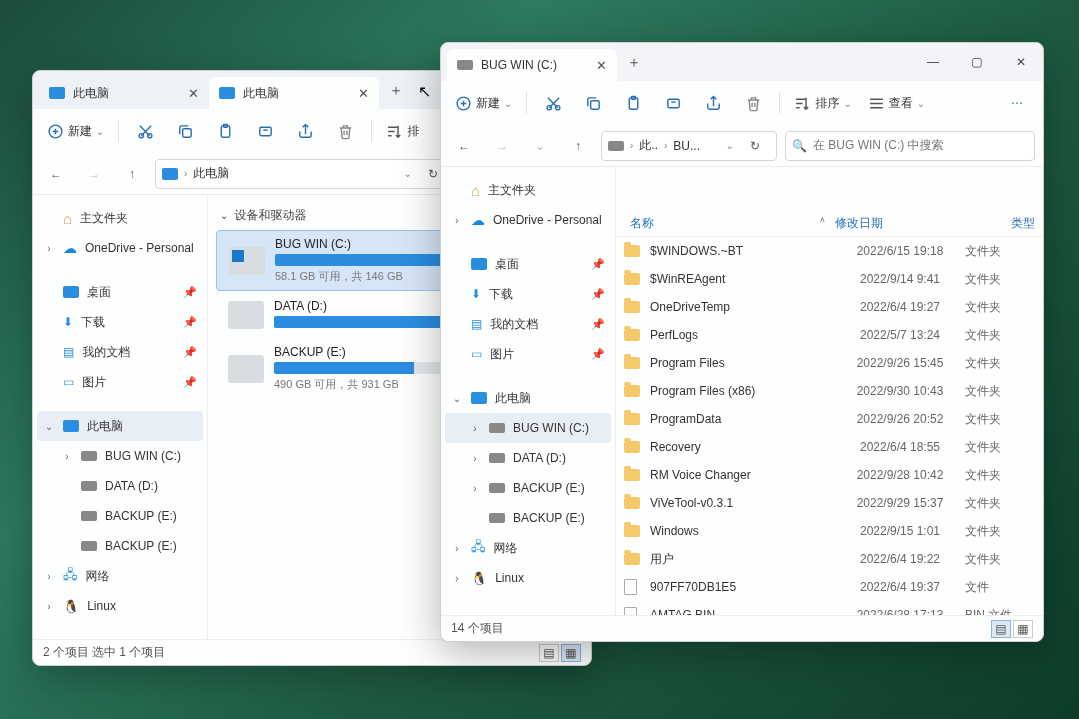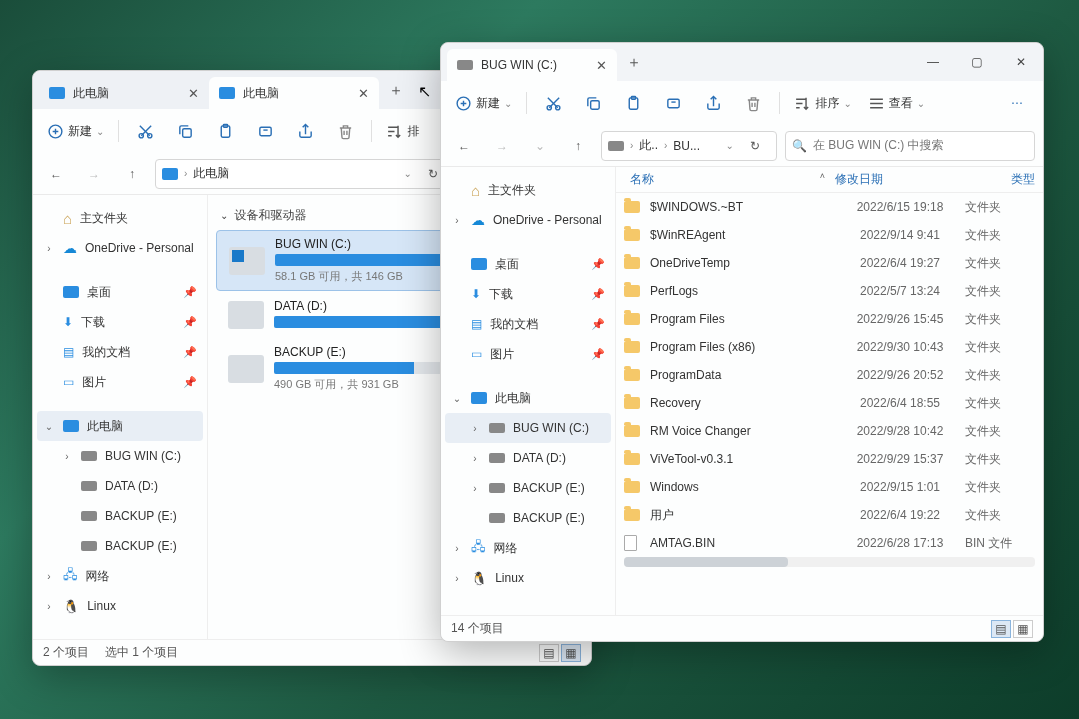--- a/index.html
+++ b/index.html
@@ -55,33 +55,33 @@
 .group-hdr .chev{ font-size:10px;}
 .drive { display:flex; align-items:center; padding:6px 12px; gap:10px; cursor:pointer; border-radius:4px; margin:2px 8px;}
 .drive.selected{ background:#d6e6f7; border:1px solid #9cc2e8;}
 .drive-icon { width:36px; height:28px; background:#d8dde2; border-radius:3px; position:relative;}
 .drive-icon.os::before{ content:""; position:absolute; left:3px; top:3px; width:12px; height:12px; background:#1979c9;}
 .drive-info { flex:1; }
 .drive-name { color:#222; margin-bottom:3px;}
 .drive-bar { height:12px; background:#e4e8ec; border-radius:2px; overflow:hidden; margin-bottom:3px;}
 .drive-bar > div { height:100%; background:#2a8de0;}
 .drive-stat { color:#777; font-size:11px;}
-.list-hdr{ display:flex; padding:4px 8px; color:#2a6fb5; font-size:12px; border-bottom:1px solid #eee;}
+.list-hdr{ display:flex; padding:4px 8px; color:#2a6fb5; font-size:12px; border-bottom:1px solid #eee;margin-top:44px;}
 .col-name{ flex:1; padding-left:6px;}
 .col-date{ width:130px;}
 .col-type{ width:70px;text-align:right;}
 .file-row{ display:flex; align-items:center; height:28px; padding:0 8px; cursor:pointer;}
 .file-icon{ width:18px; height:18px; margin-right:8px; display:flex; align-items:center;}
 .folder-ico{ width:16px; height:12px; background:#f5c869; border-radius:2px; position:relative;}
 .folder-ico::before{content:""; position:absolute; top:-3px; left:0; width:7px; height:3px; background:#f5c869; border-radius:2px 2px 0 0;}
 .file-ico{ width:13px; height:16px; border:1px solid #aaa; background:#fff; border-radius:1px;}
 .fname{ flex:1; color:#333;}
 .fdate{ width:130px; color:#666;text-align:center;}
 .ftype{ width:70px; color:#666;}
-.status{ height:26px; border-top:1px solid #eee; display:flex; align-items:center; padding:0 10px; background:#fdfefe; color:#555; gap:16px; border-radius:0 0 8px 8px;}
+.status{ height:26px; border-top:1px solid #eee; display:flex; align-items:center; padding:0 10px; background:#fdfefe; color:#555; gap:3px; border-radius:0 0 8px 8px;}
 .status .viewbtns{ margin-left:auto; display:flex; gap:2px;}
 .viewbtns > div{ width:20px; height:18px; border:1px solid #ccc; display:flex; align-items:center; justify-content:center; cursor:pointer;}
 .viewbtns > div.active{ background:#dce8f5; border-color:#8ab4dd;}
 .ico-pc{ width:16px; height:12px; background:#2a8de0; border-radius:2px; display:inline-block;}
 .ico-home{ color:#caa254; font-size:15px;}
 .ico-cloud{ color:#1688d6; font-size:14px;}
 .ico-disk{ width:16px;height:10px;background:#888;border-radius:2px;display:inline-block;}
 .ico-net{ color:#2a8de0; font-size:13px;}
 .ico-tux{ color:#222; font-size:13px;}
 .breadcrumb-seg{ cursor:pointer; }
@@ -576,20 +576,28 @@
               <div class="folder-ico"></div>
             </div>
   <div class="fname">用户</div>
   <div class="fdate">2022/6/4 19:22</div>
   <div class="ftype">文件夹</div>
           </div>
           <div class="file-row">
             <div class="file-icon">
               <div class="file-ico"></div>
             </div>
+  <div class="fname">907FF70DB1E5</div>
+  <div class="fdate">2022/6/4 19:37</div>
+  <div class="ftype">文件</div>
+          </div>
+          <div class="file-row">
+            <div class="file-icon">
+              <div class="file-ico"></div>
+            </div>
   <div class="fname">AMTAG.BIN</div>
   <div class="fdate">2022/6/28 17:13</div>
   <div class="ftype">BIN 文件</div>
           </div>
         </div>
       <div class="scrollbar-fake">
           <div></div>
         </div>
     </div>
   </div>

